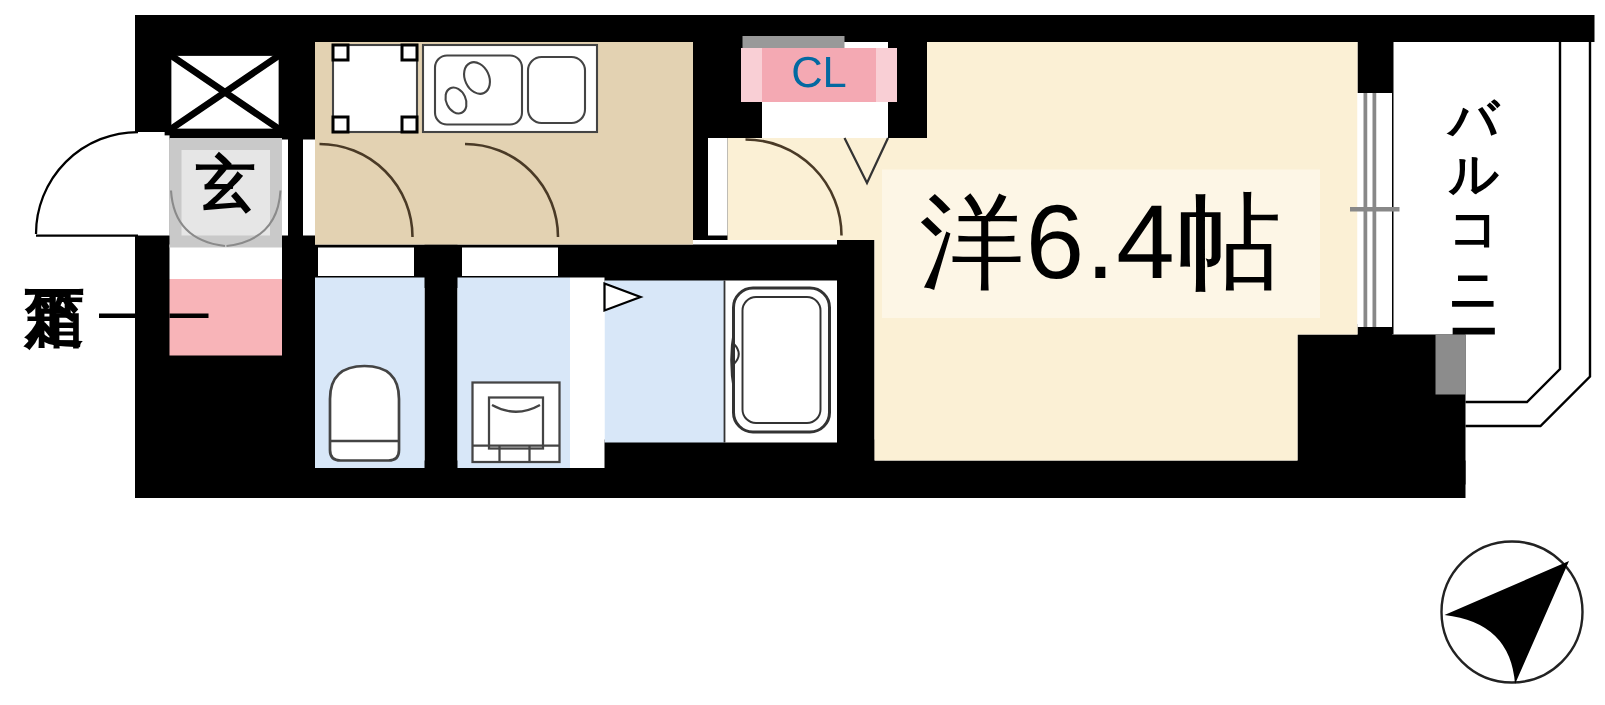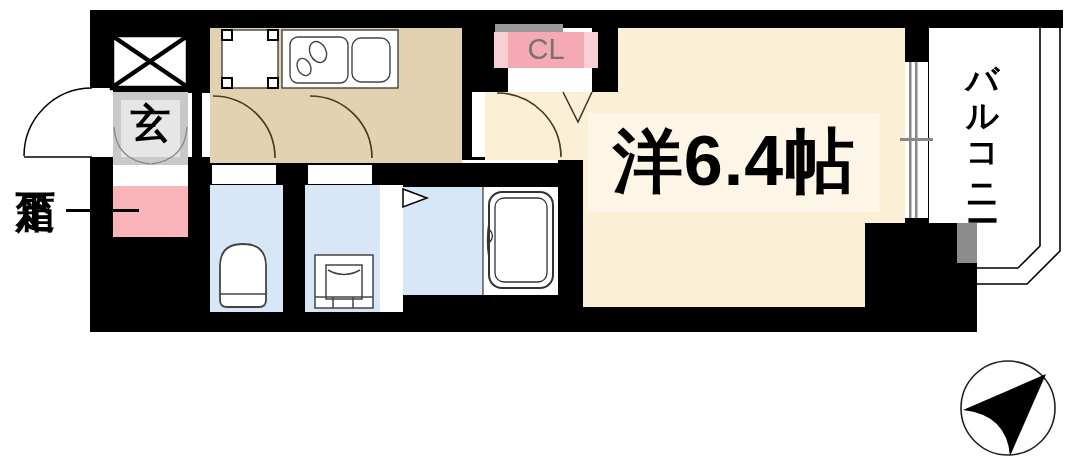--- a/index.html
+++ b/index.html
@@ -4,22 +4,22 @@
 <style>
   html,body{margin:0;padding:0;background:#fff;}
   #stage{
     position:relative;width:1070px;height:470px;background:#ffffff;overflow:hidden;
     font-family:"Liberation Sans","DejaVu Sans",sans-serif;
   }
   #plan-svg{position:absolute;left:0;top:0;}
   .lbl{position:absolute;display:flex;align-items:center;justify-content:center;
        color:#000;line-height:1;}
   .lbl-entrance{left:113px;top:94px;width:75px;height:58px;font-size:40px;font-weight:700;}
-  .lbl-closet{left:494px;top:30px;width:104px;height:38px;font-size:29px;font-weight:400;color:#737373;}
-  .lbl-main{left:588px;top:111px;width:292px;height:100px;font-size:70px;font-weight:700;letter-spacing:1px;}
+  .lbl-closet{left:494px;top:30px;width:104px;height:38px;font-size:29px;font-weight:400;color:#0369a1;}
+  .lbl-main{left:588px;top:111px;width:292px;height:100px;font-size:70px;font-weight:400;letter-spacing:1px;}
   .lbl-vert{writing-mode:vertical-rl;text-orientation:upright;justify-content:flex-start;}
   .lbl-shoebox{left:12px;top:162px;width:48px;height:150px;font-size:40px;font-weight:700;}
   .lbl-balcony{left:960px;top:42px;width:46px;height:240px;font-size:33px;font-weight:700;letter-spacing:3px;}
 </style>
 </head>
 <body>
 
 <div id="stage">
 
 <svg id="plan-svg" width="1070" height="470" viewBox="0 0 1070 470">

